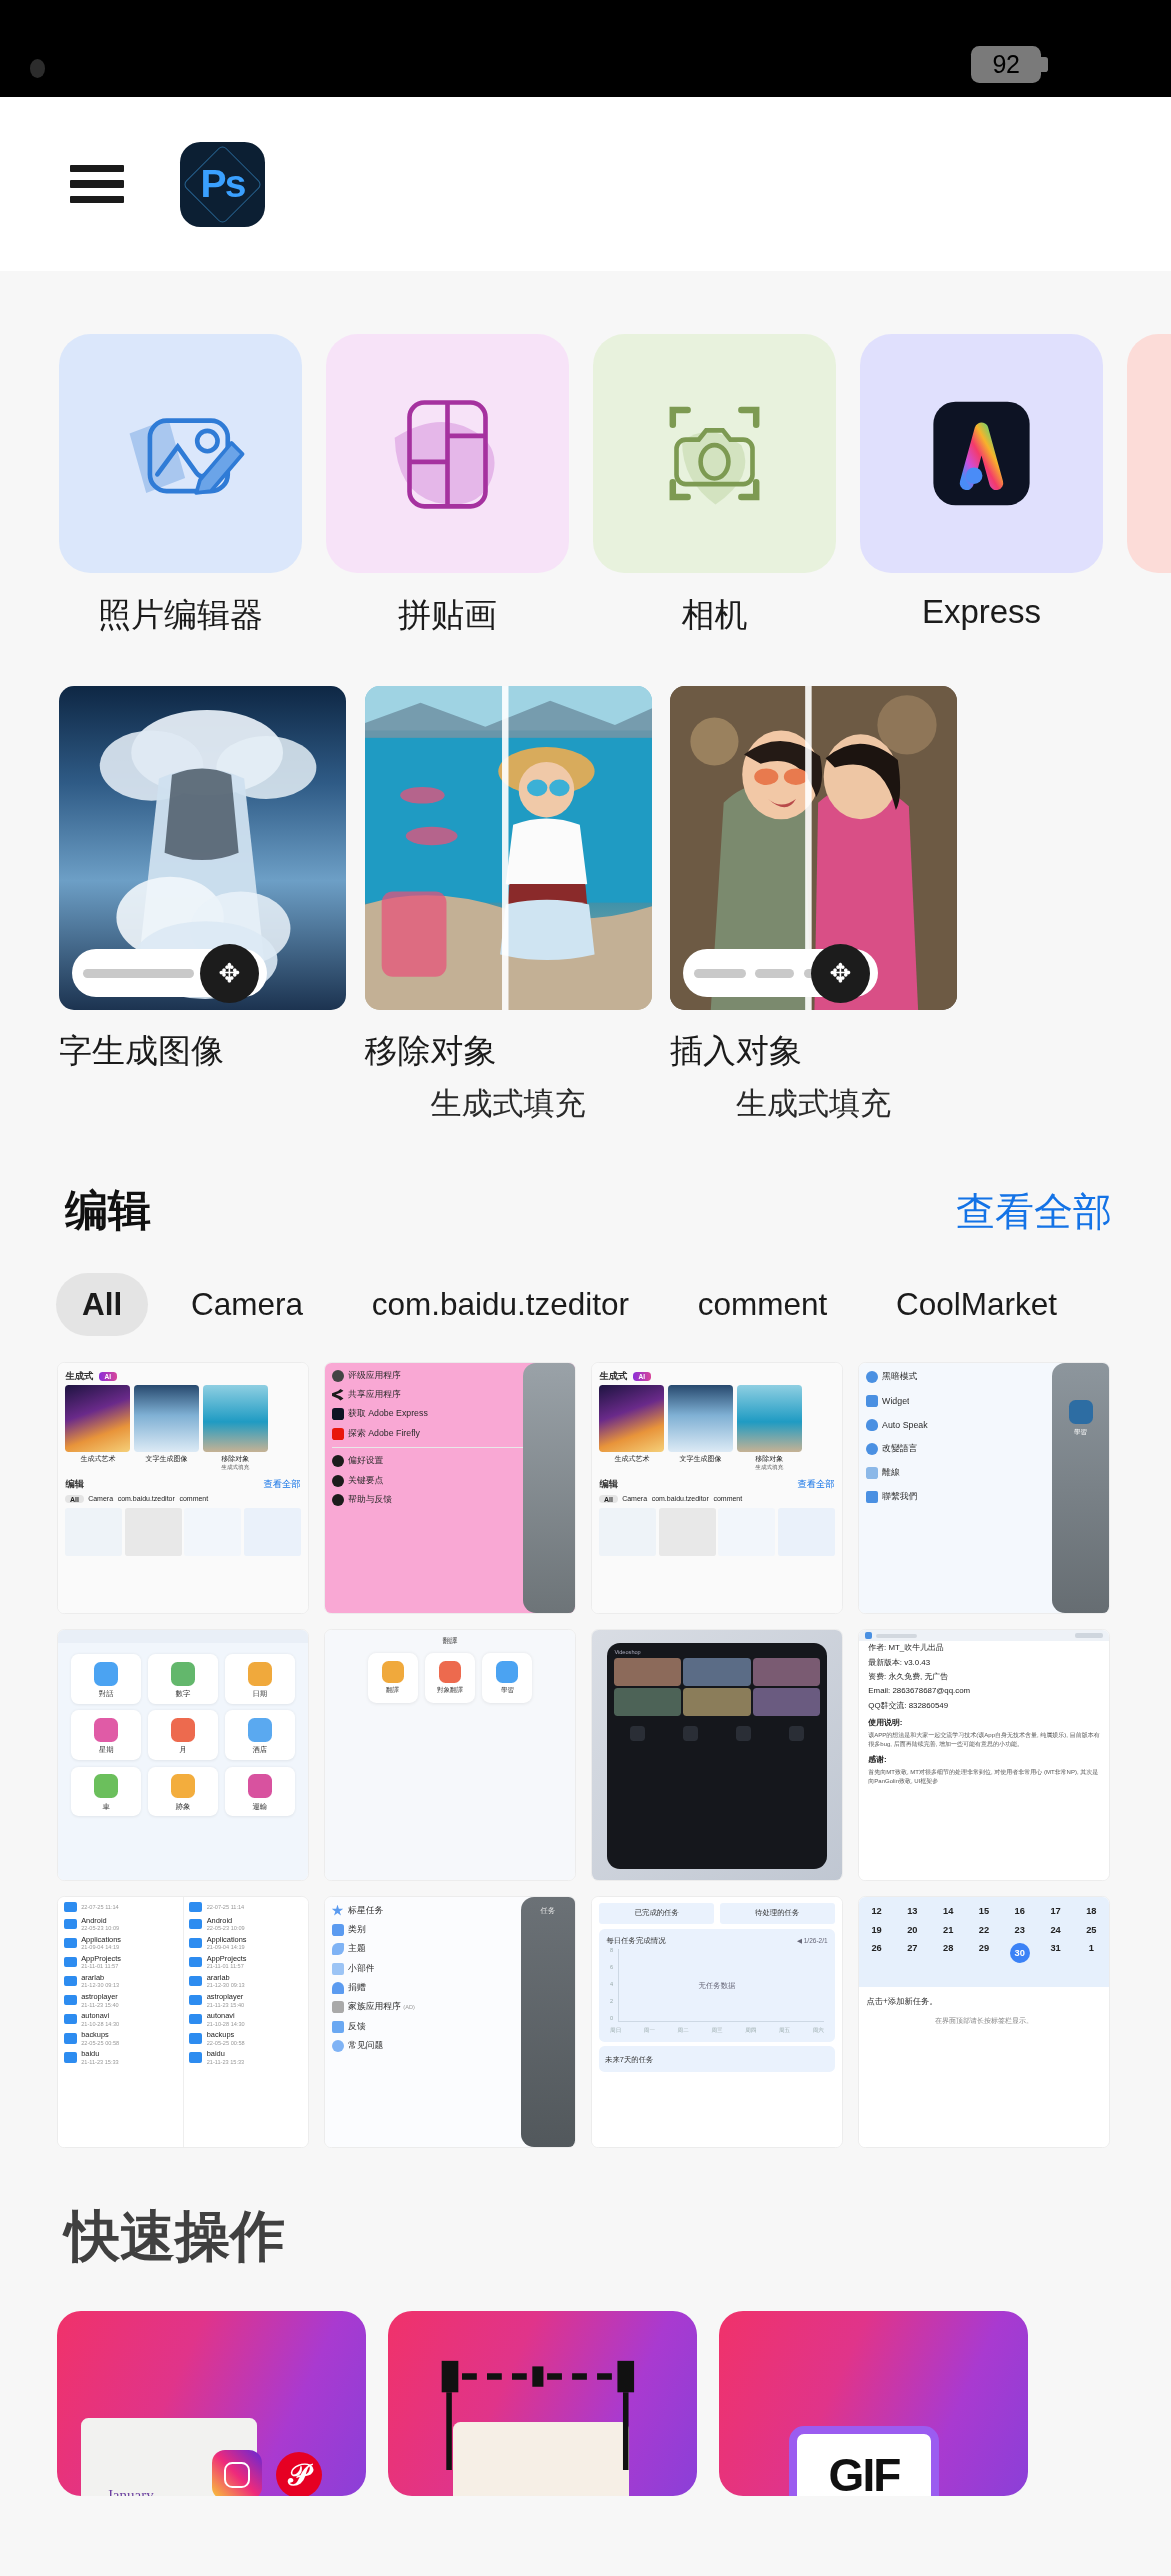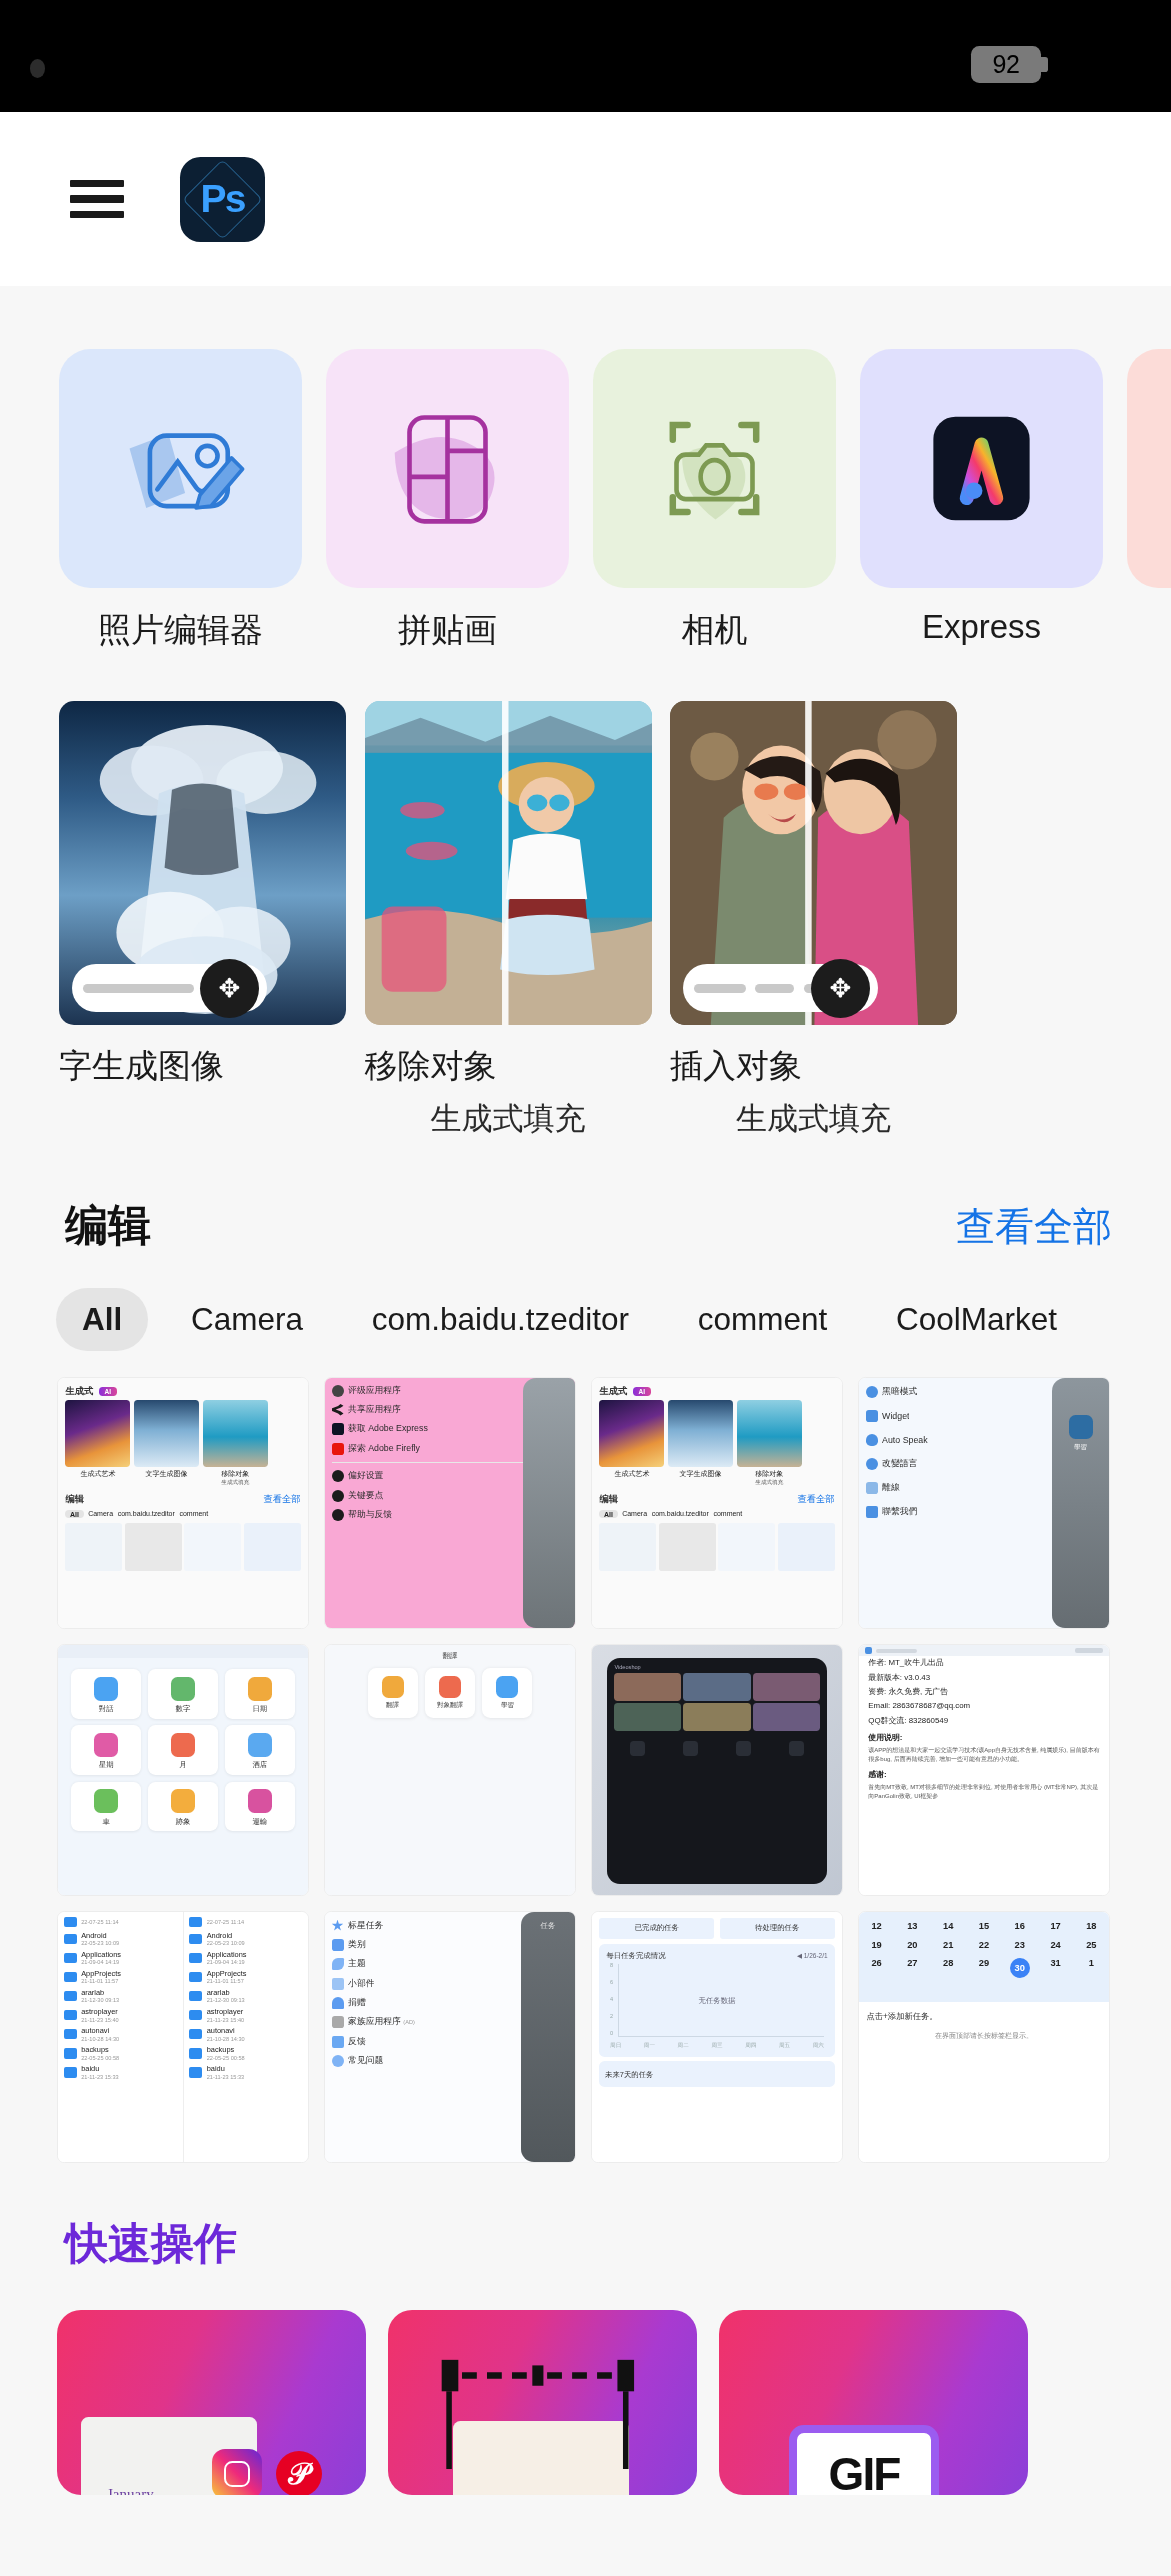--- a/index.html
+++ b/index.html
@@ -7,21 +7,21 @@
     width: 1171px;
     height: 2576px;
     font-family: "Liberation Sans", "DejaVu Sans", sans-serif;
     background: #ffffff;
     overflow: hidden;
   }
   .screen { width: 1171px; height: 2576px; position: relative; background: #f7f7f7; }
 
   
   .statusbar {
-    height: 112px;
+    height: 97px;
     background: #000000;
     position: relative;
   }
   .camera-dot {
     position: absolute;
     left: 30px; top: 59px;
     width: 15px; height: 18.5px;
     border-radius: 50%;
     background: #2c2c2c;
   }
@@ -213,21 +213,21 @@
   .chart .yax { position:absolute; left:3.7px; top:1.9px; font-size:5.6px; color:#9aa; }
   .chart .nodata { position:absolute; left:0; right:0; top:35px; text-align:center; font-size:7.4px; color:#667; }
   .chart .xax { position:absolute; bottom:0; left:3.7px; right:3.7px; display:flex; justify-content:space-between; font-size:5.6px; color:#9aa;}
 
   .cal { padding:9.3px 7.4px; }
   .cal .r { display:flex; justify-content:space-between; margin-bottom:8.3px; }
   .cal .d { font-size:9.3px; font-weight:bold; color:#222; width:20.4px; text-align:center; }
   .cal .d.sel { background:#3b82f6; color:#fff; border-radius:50%; line-height:20.4px; height:20.4px; }
 
   
-  .qa-head { padding: 52px 12px 0 65px; font-size: 43px; font-weight: bold; color:#6d28d9; }
+  .qa-head { padding: 52px 12px 0 65px; font-size: 55px; font-weight: bold; color:#404040; }
   .qa-row { display:flex; gap: 22px; padding: 37px 0 0 57px; overflow:hidden; }
   .qa-card {
     width: 309px; height: 185px; flex: 0 0 309px;
     border-radius: 24px;
     background: linear-gradient(115deg,#f0326a 0%, #e0348a 38%, #a93ad0 72%, #8b3fd8 100%);
     position: relative; overflow: hidden;
     display:flex; align-items:center; justify-content:center;
   }
   .qa-card .sheet { width: 176px; height: 111px; background:#f2f2f0; border-radius:7.4px; }
   .ig { width:50px;height:50px;border-radius:13px;background:linear-gradient(45deg,#f9ce34,#ee2a7b,#6228d7); display:flex;align-items:center;justify-content:center;}

